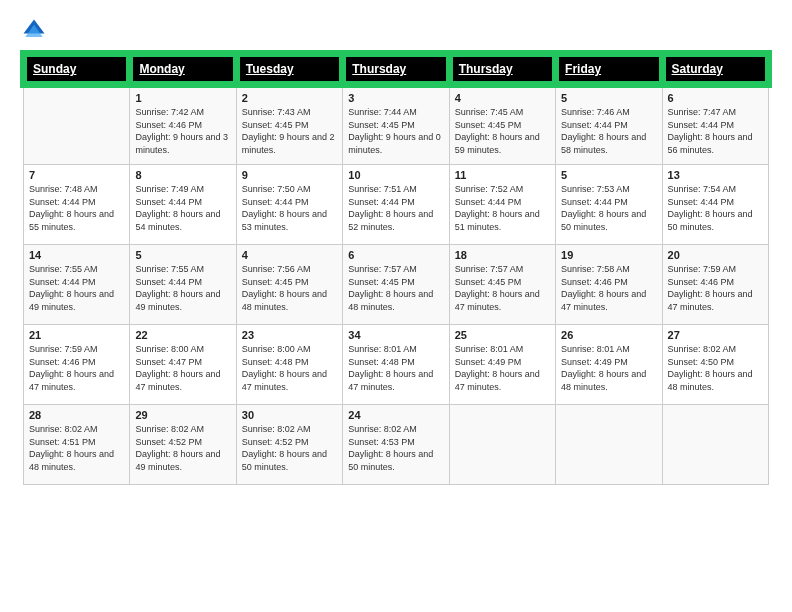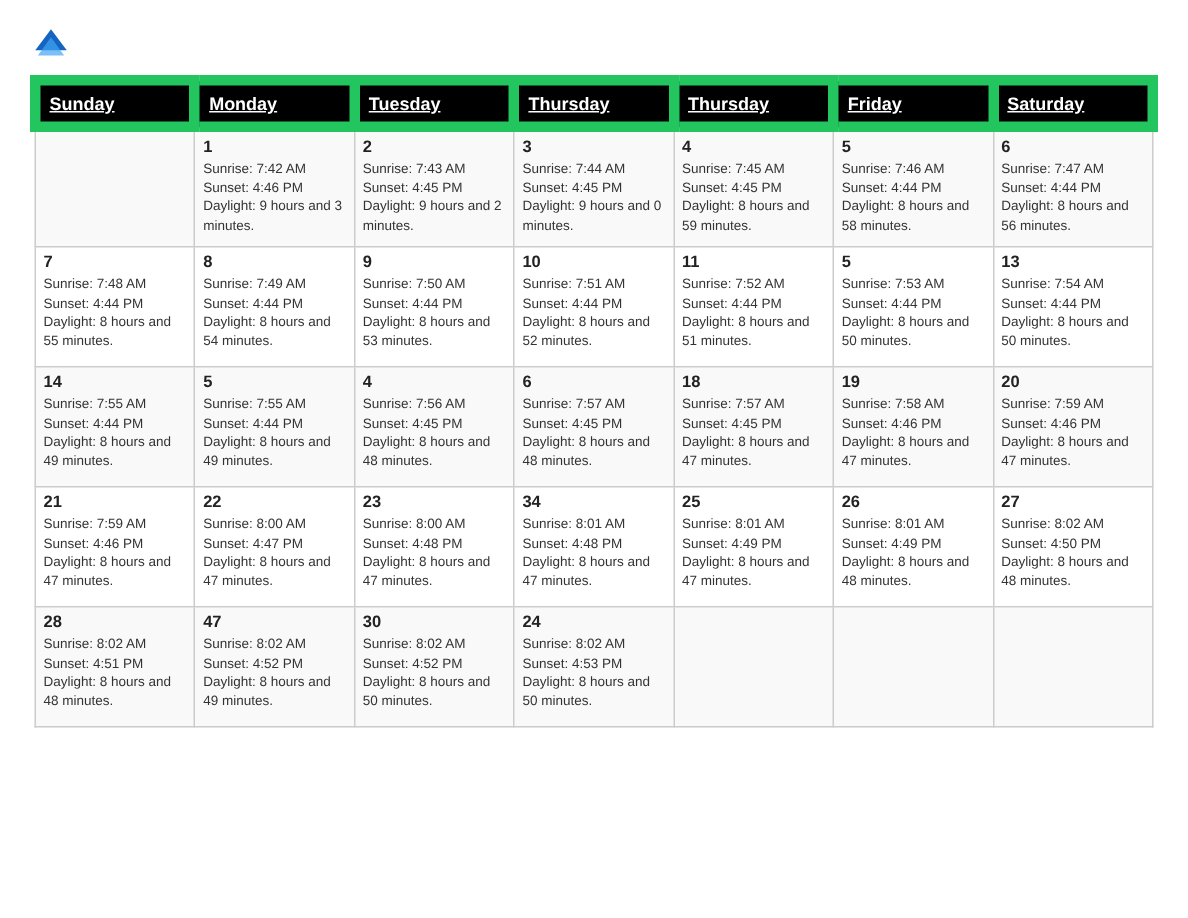--- a/index.html
+++ b/index.html
@@ -242,21 +242,21 @@
             <span class="day-num">27</span>
             <div class="day-info">Sunrise: 8:02 AM<br>Sunset: 4:50 PM<br>Daylight: 8 hours and 48 minutes.</div>
           </td>
         </tr>
         <tr>
           <td>
             <span class="day-num">28</span>
             <div class="day-info">Sunrise: 8:02 AM<br>Sunset: 4:51 PM<br>Daylight: 8 hours and 48 minutes.</div>
           </td>
           <td>
-            <span class="day-num">47</span>
+            <span class="day-num">29</span>
             <div class="day-info">Sunrise: 8:02 AM<br>Sunset: 4:52 PM<br>Daylight: 8 hours and 49 minutes.</div>
           </td>
           <td>
             <span class="day-num">30</span>
             <div class="day-info">Sunrise: 8:02 AM<br>Sunset: 4:52 PM<br>Daylight: 8 hours and 50 minutes.</div>
           </td>
           <td>
             <span class="day-num">24</span>
             <div class="day-info">Sunrise: 8:02 AM<br>Sunset: 4:53 PM<br>Daylight: 8 hours and 50 minutes.</div>
           </td>

